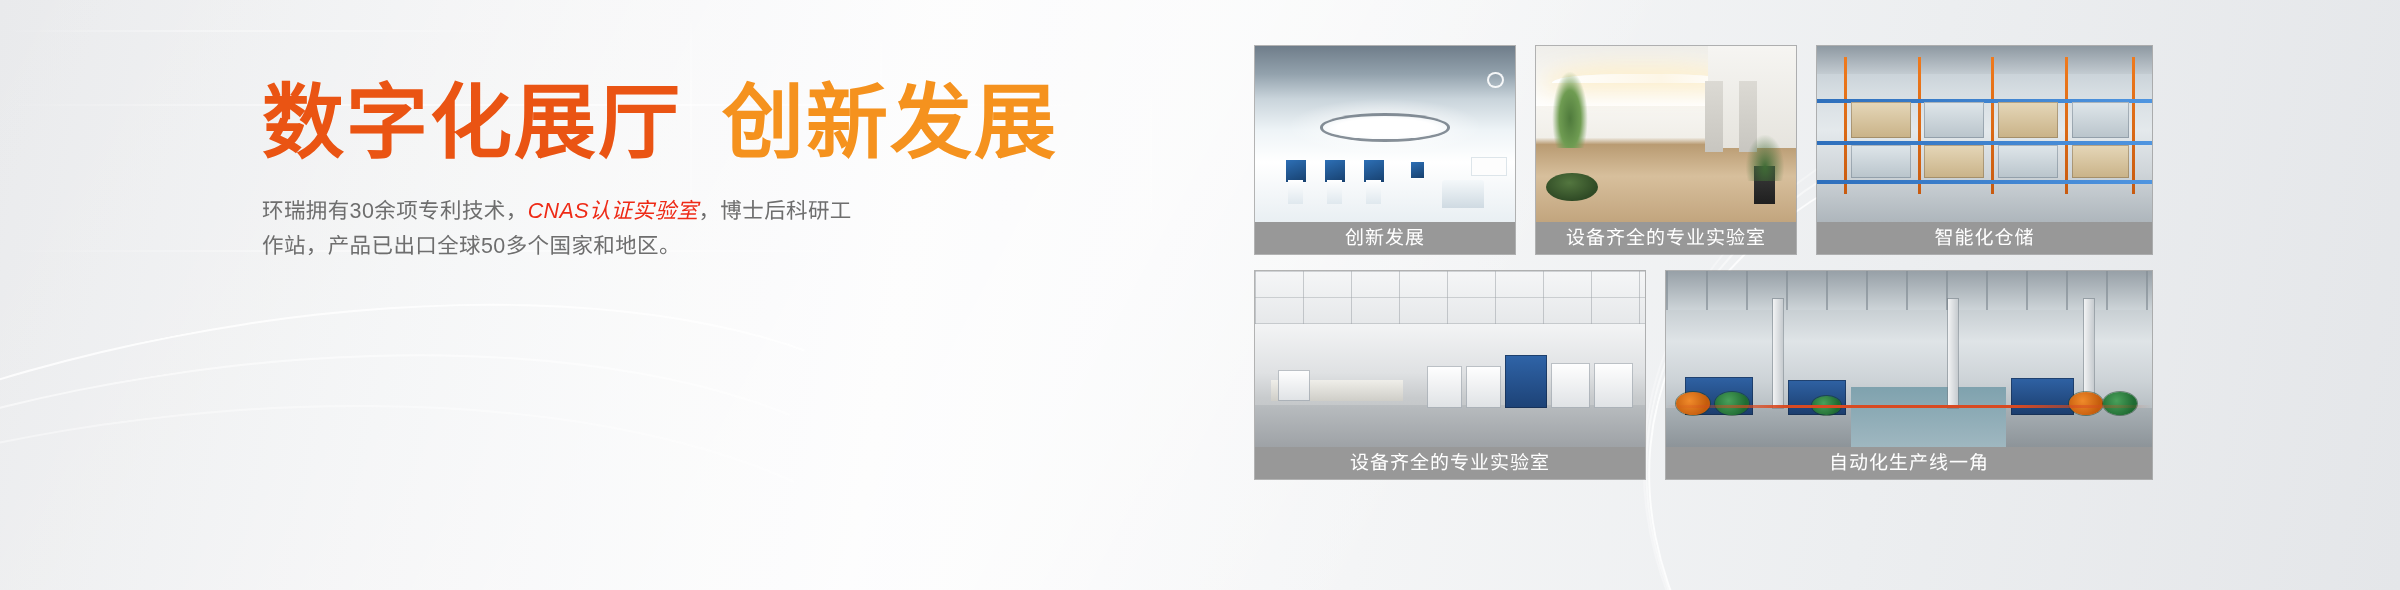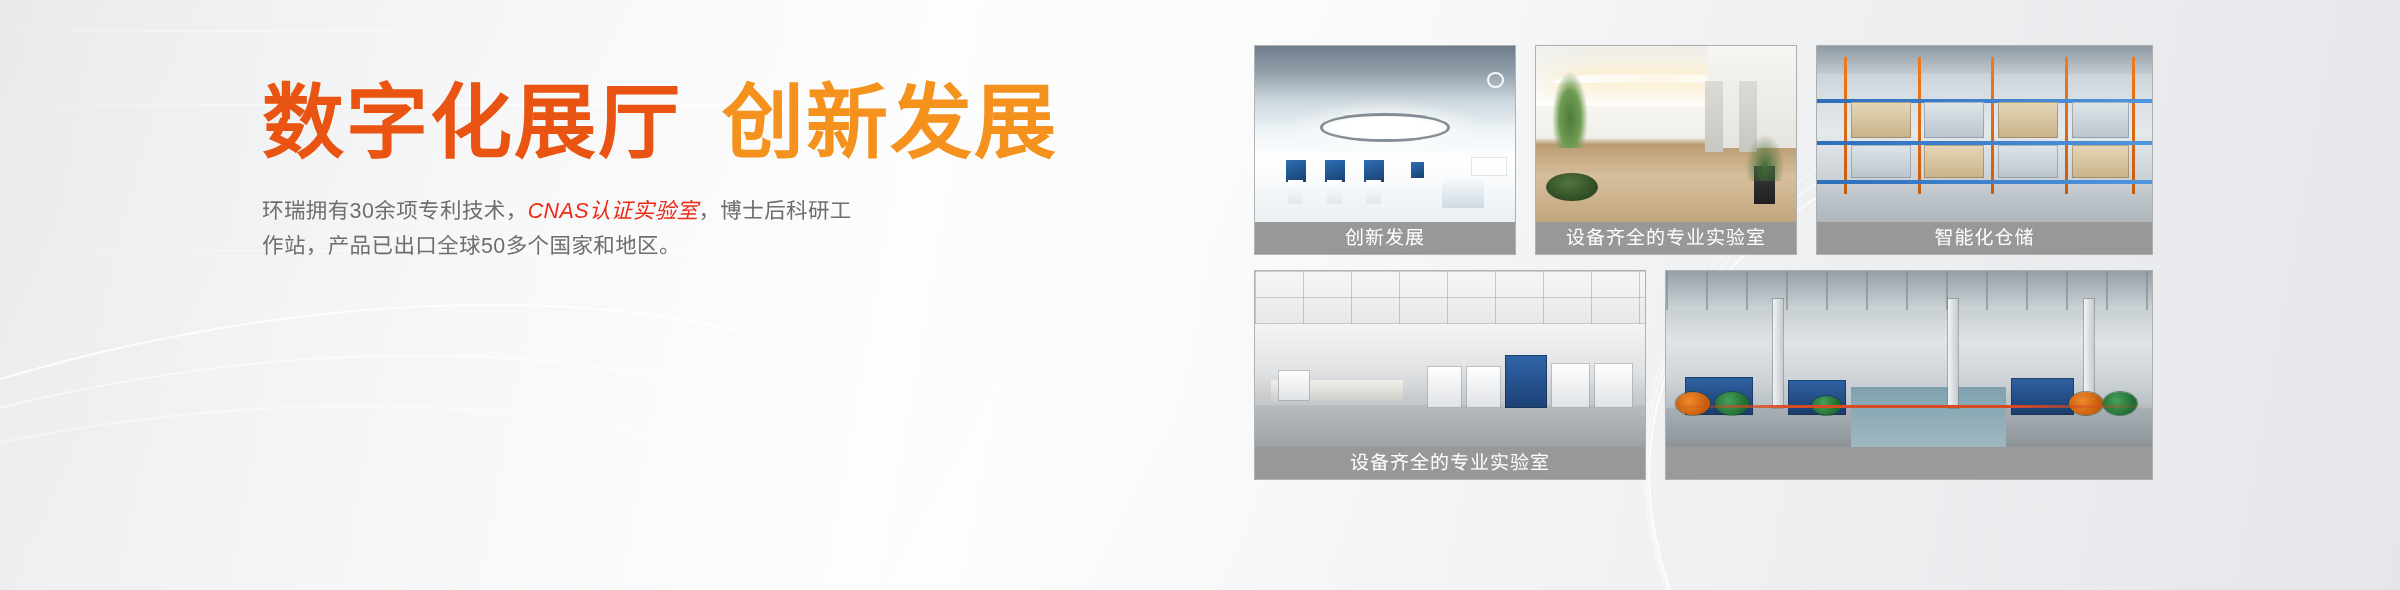--- a/index.html
+++ b/index.html
@@ -432,16 +432,17 @@
           <div class="reel o" style="left:2%;width:7%;height:13%"></div>
           <div class="reel" style="left:10%;width:7%;height:13%"></div>
           <div class="mach" style="left:25%;width:12%;height:20%"></div>
           <div class="reel" style="left:30%;width:6%;height:11%"></div>
           <div class="mach" style="right:16%;width:13%;height:21%"></div>
           <div class="reel o" style="right:10%;width:7%;height:13%"></div>
           <div class="reel" style="right:3%;width:7%;height:13%"></div>
           <div class="stripe"></div>
         </div>
       </div>
+      <div class="cap">自动化生产线一角</div>
     </div>
 
   </div>
 </div>
 
 </body></html>

